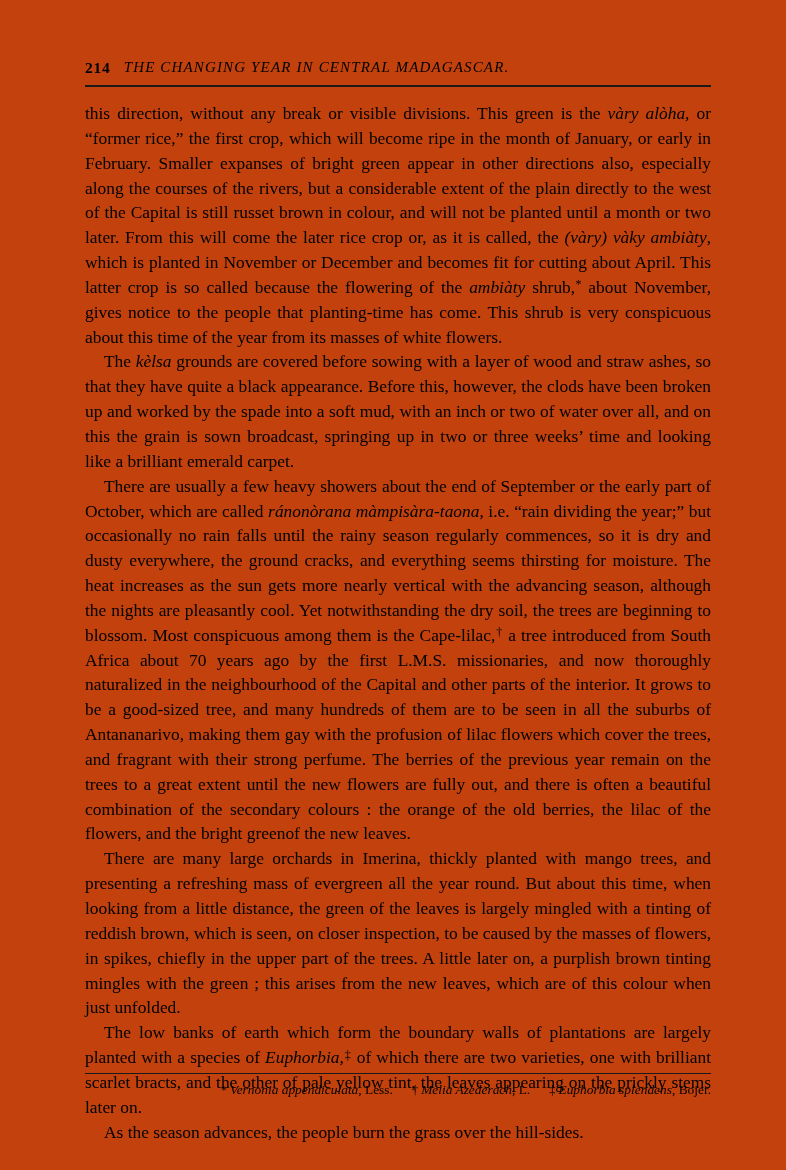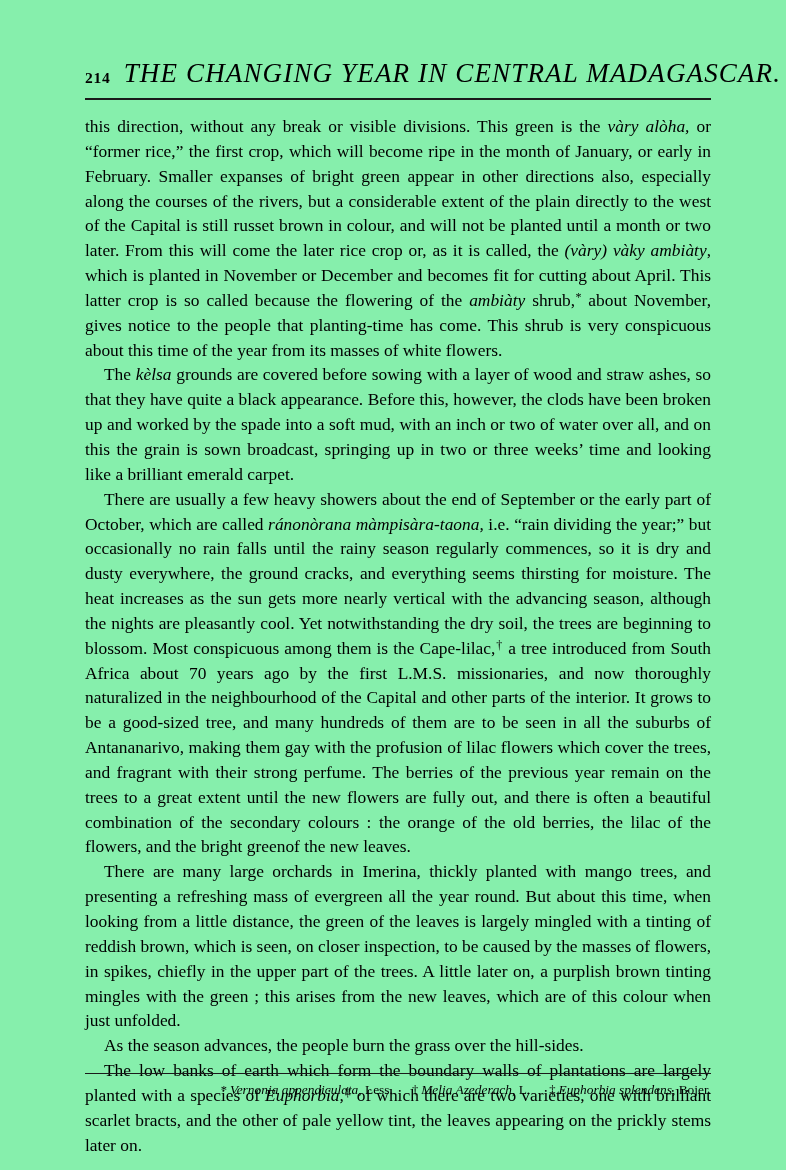--- a/index.html
+++ b/index.html
@@ -12,21 +12,21 @@
     height: 1170px;
     font-family: "Liberation Serif", "DejaVu Serif", serif;
     color: #000000;
     overflow: hidden;
   }
 
   .page {
     position: relative;
     width: 786px;
     height: 1170px;
-    background: #86efac;
+    background: #c2410c;
     box-sizing: border-box;
   }
 
   .content {
     position: absolute;
     left: 85px;
     top: 58px;
     width: 626px;
   }
 
@@ -40,21 +40,21 @@
     font-size: 15.5px;
     letter-spacing: 0.8px;
     font-family: "Liberation Serif", serif;
     font-weight: 600;
     margin-right: 13px;
     position: relative;
     top: 1px;
   }
   .runhead-title {
     font-style: italic;
-    font-size: 27px;
+    font-size: 15px;
     letter-spacing: 1.15px;
     font-weight: 400;
   }
 
   .rule-head {
     margin-top: 9px;
     border: 0;
     border-top: 2px solid #1a1a1a;
     width: 626px;
   }
@@ -123,22 +123,22 @@
       <span class="runhead-title">THE CHANGING YEAR IN CENTRAL MADAGASCAR.</span>
     </div>
 
     <hr class="rule-head">
 
     <div class="body-text" id="body-text">
         <p class="first"><span>this direction, without any break or visible divisions.  This green is the </span><i>vàry alòha,</i><span> or “former rice,” the first crop, which will become ripe in the month of January, or early in February.  Smaller expanses of bright green appear in other directions also, especially along the courses of the rivers, but a considerable extent of the plain directly to the west of the Capital is still russet brown in colour, and will not be planted until a month or two later.  From this will come the later rice crop or, as it is called, the </span><i>(vàry) vàky ambiàty</i><span>, which is planted in November or December and becomes fit for cutting about April.  This latter crop is so called because the flowering of the </span><i>ambiàty</i><span> shrub,</span><sup class="fn">*</sup><span> about November, gives notice to the people that planting-time has come.  This shrub is very conspicuous about this time of the year from its masses of white flowers.</span></p>
         <p><span>The </span><i>kèlsa</i><span> grounds are covered before sowing with a layer of wood and straw ashes, so that they have quite a black appearance.  Before this, however, the clods have been broken up and worked by the spade into a soft mud, with an inch or two of water over all, and on this the grain is sown broadcast, springing up in two or three weeks’ time and looking like a brilliant emerald carpet.</span></p>
         <p><span>There are usually a few heavy showers about the end of September or the early part of October, which are called </span><i>ránonòrana màmpisàra-taona,</i><span> i.e. “rain dividing the year;” but occasionally no rain falls until the rainy season regularly commences, so it is dry and dusty everywhere, the ground cracks, and everything seems thirsting for moisture.  The heat increases as the sun gets more nearly vertical with the advancing season, although the nights are pleasantly cool.  Yet notwithstanding the dry soil, the trees are beginning to blossom.  Most conspicuous among them is the Cape-lilac,</span><sup class="fn">†</sup><span> a tree introduced from South Africa about 70 years ago by the first L.M.S. missionaries, and now thoroughly naturalized in the neighbourhood of the Capital and other parts of the interior.  It grows to be a good-sized tree, and many hundreds of them are to be seen in all the suburbs of Antananarivo, making them gay with the profusion of lilac flowers which cover the trees, and fragrant with their strong perfume.  The berries of the previous year remain on the trees to a great extent until the new flowers are fully out, and there is often a beautiful combination of the secondary colours : the orange of the old berries, the lilac of the flowers, and the bright greenof the new leaves.</span></p>
         <p><span>There are many large orchards in Imerina, thickly planted with mango trees, and presenting a refreshing mass of evergreen all the year round.  But about this time, when looking from a little distance, the green of the leaves is largely mingled with a tinting of reddish brown, which is seen, on closer inspection, to be caused by the masses of flowers, in spikes, chiefly in the upper part of the trees.  A little later on, a purplish brown tinting mingles with the green ; this arises from the new leaves, which are of this colour when just unfolded.</span></p>
+        <p><span>The low banks of earth which form the boundary walls of plantations are largely planted with a species of </span><i>Euphorbia,</i><sup class="fn">‡</sup><span> of which there are two varieties, one with brilliant scarlet bracts, and the other of pale yellow tint, the leaves appearing on the prickly stems later on.</span></p>
         <p><span>As the season advances, the people burn the grass over the hill-sides.</span></p>
-        <p><span>The low banks of earth which form the boundary walls of plantations are largely planted with a species of </span><i>Euphorbia,</i><sup class="fn">‡</sup><span> of which there are two varieties, one with brilliant scarlet bracts, and the other of pale yellow tint, the leaves appearing on the prickly stems later on.</span></p>
       </div>
 
   </div>
 
   <div class="footnote-area">
     <hr class="rule-foot">
     <div class="footnotes" id="footnotes"><span class="fnote"><span class="marker">*</span><i>Vernonia appendiculata</i><span class="auth">, Less.</span></span><span class="fnote"><span class="marker">†</span><i>Melia Azederach</i><span class="auth">, L.</span></span><span class="fnote"><span class="marker">‡</span><i>Euphorbia splendens</i><span class="auth">, Bojer.</span></span></div>
   </div>
 
 </div>

